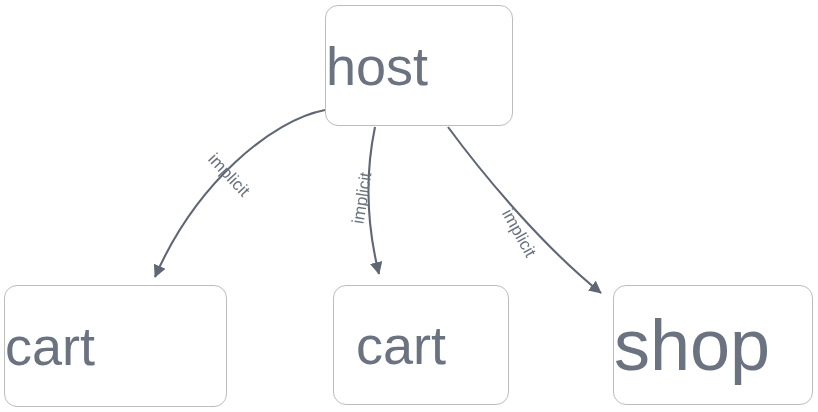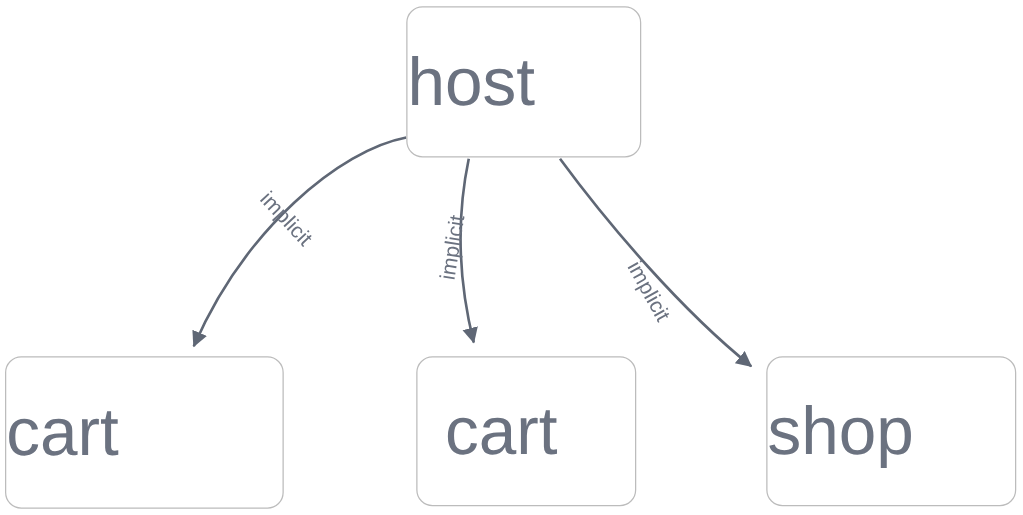--- a/index.html
+++ b/index.html
@@ -63,21 +63,21 @@
     height: 120px;
     padding-left: 22px;
   }
   #node-cart .node-label { font-size: 54px; }
   #node-shop {
     left: 613px;
     top: 285px;
     width: 200px;
     height: 120px;
   }
-  #node-shop .node-label { font-size: 54px; }
+  #node-shop .node-label { font-size: 72px; }
 
   .edge-label {
     position: absolute;
     font-family: "Liberation Sans", sans-serif;
     font-size: 17px;
     color: #6b7280;
     white-space: nowrap;
     line-height: 1;
     user-select: none;
     transform-origin: 50% 50%;

